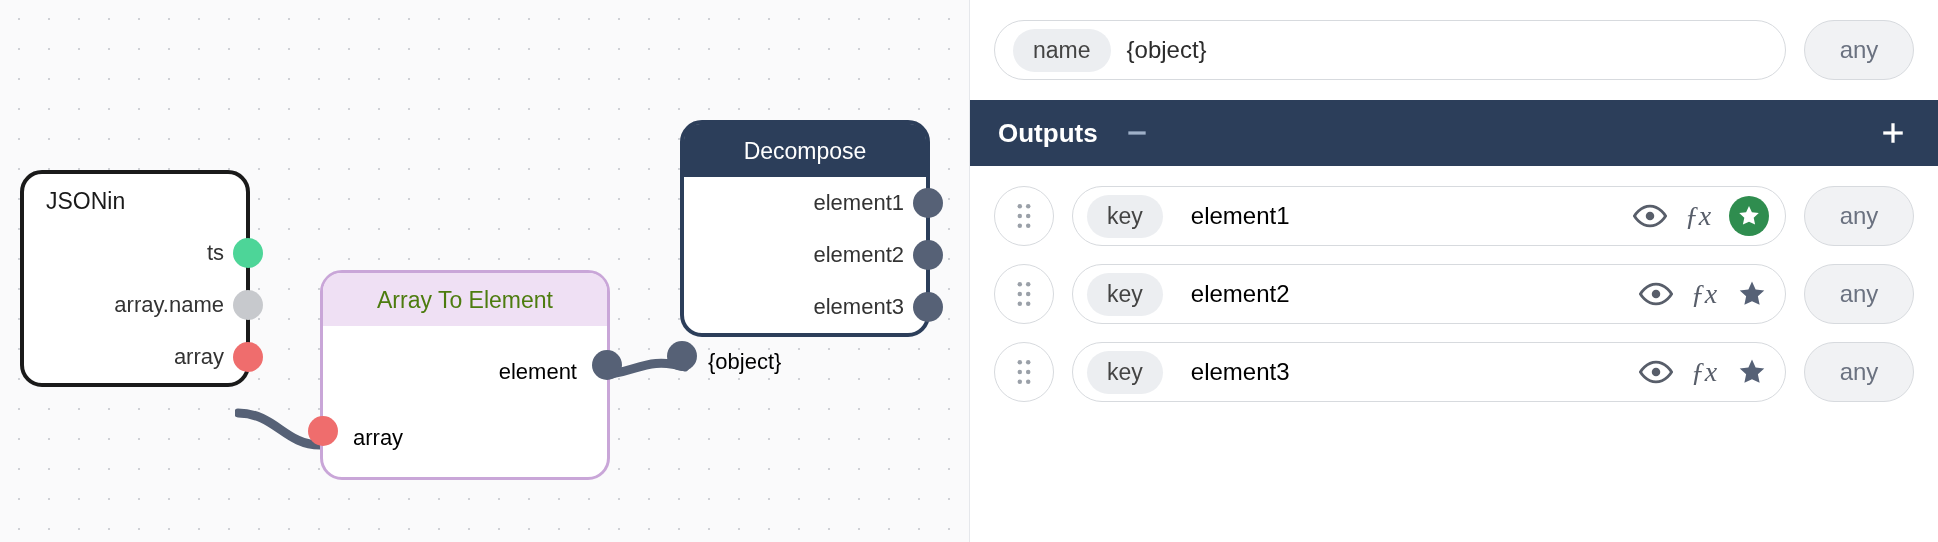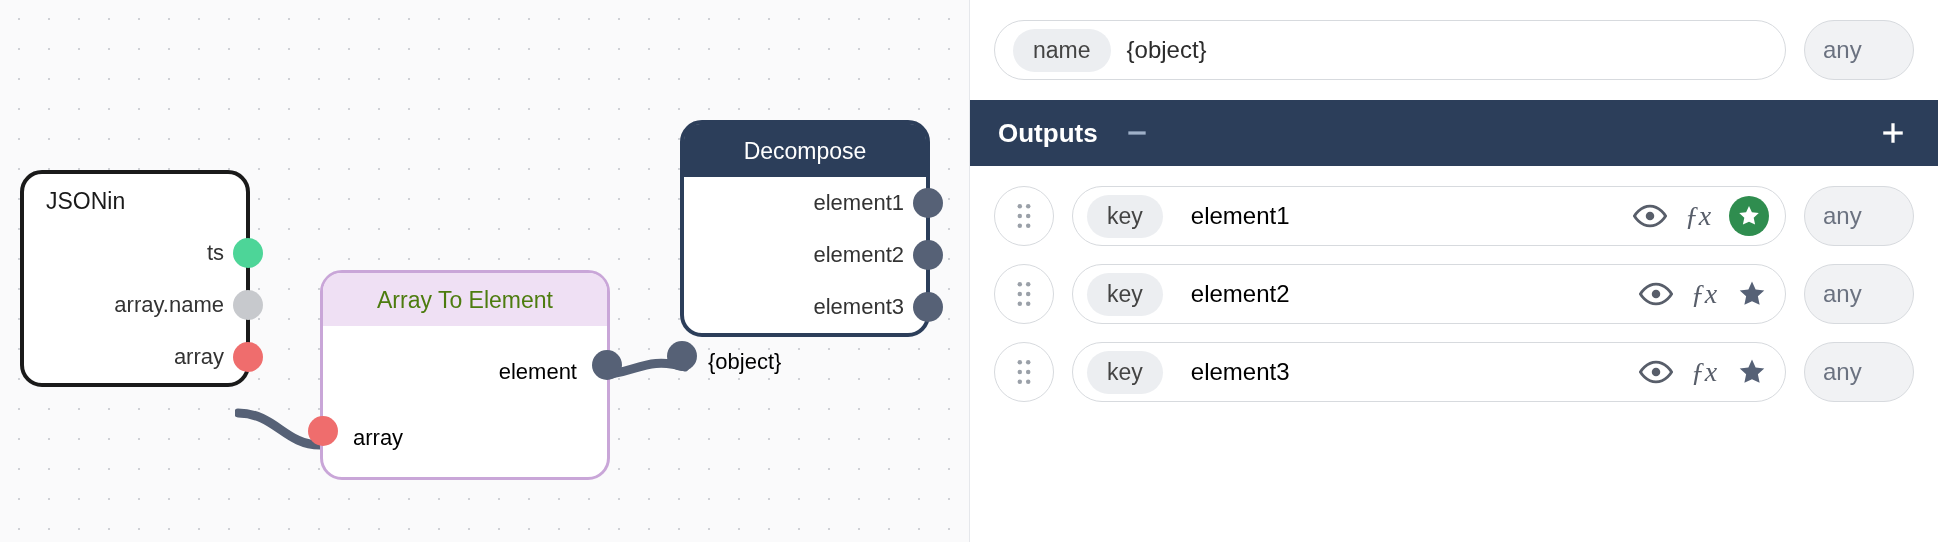--- a/index.html
+++ b/index.html
@@ -81,21 +81,21 @@
 .pill {
   height:60px; border:1.5px solid #d7dade; border-radius:30px;
   display:flex; align-items:center; padding:0 18px; font-size:24px;
 }
 .pill.grow { flex:1;text-align:right; }
 .tag {
   background:#eceef1; border-radius:22px; padding:8px 20px;
   font-size:23px; color:#444; margin-right:16px;
 }
 .pill .value { color:#2c2c2c; }
-.pill.type { background:#f1f2f4; color:#6b7280; width:110px; }
+.pill.type { background:#f1f2f4; color:#6b7280; justify-content:center; width:110px; }
 
 .drag-handle {
   width:60px; height:60px; border:1.5px solid #d7dade; border-radius:30px;
   display:flex; align-items:center; justify-content:center; color:#9aa0a8;
 }
 .drag-handle svg { width:20px; height:28px; }
 
 .outpill { flex:1; height:60px; border:1.5px solid #d7dade; border-radius:30px;
   display:flex; align-items:center; padding:0 10px 0 14px; font-size:24px; gap:12px; }
 .outpill .actions { margin-left:auto; display:flex; align-items:center; gap:14px; padding-right:6px; }

